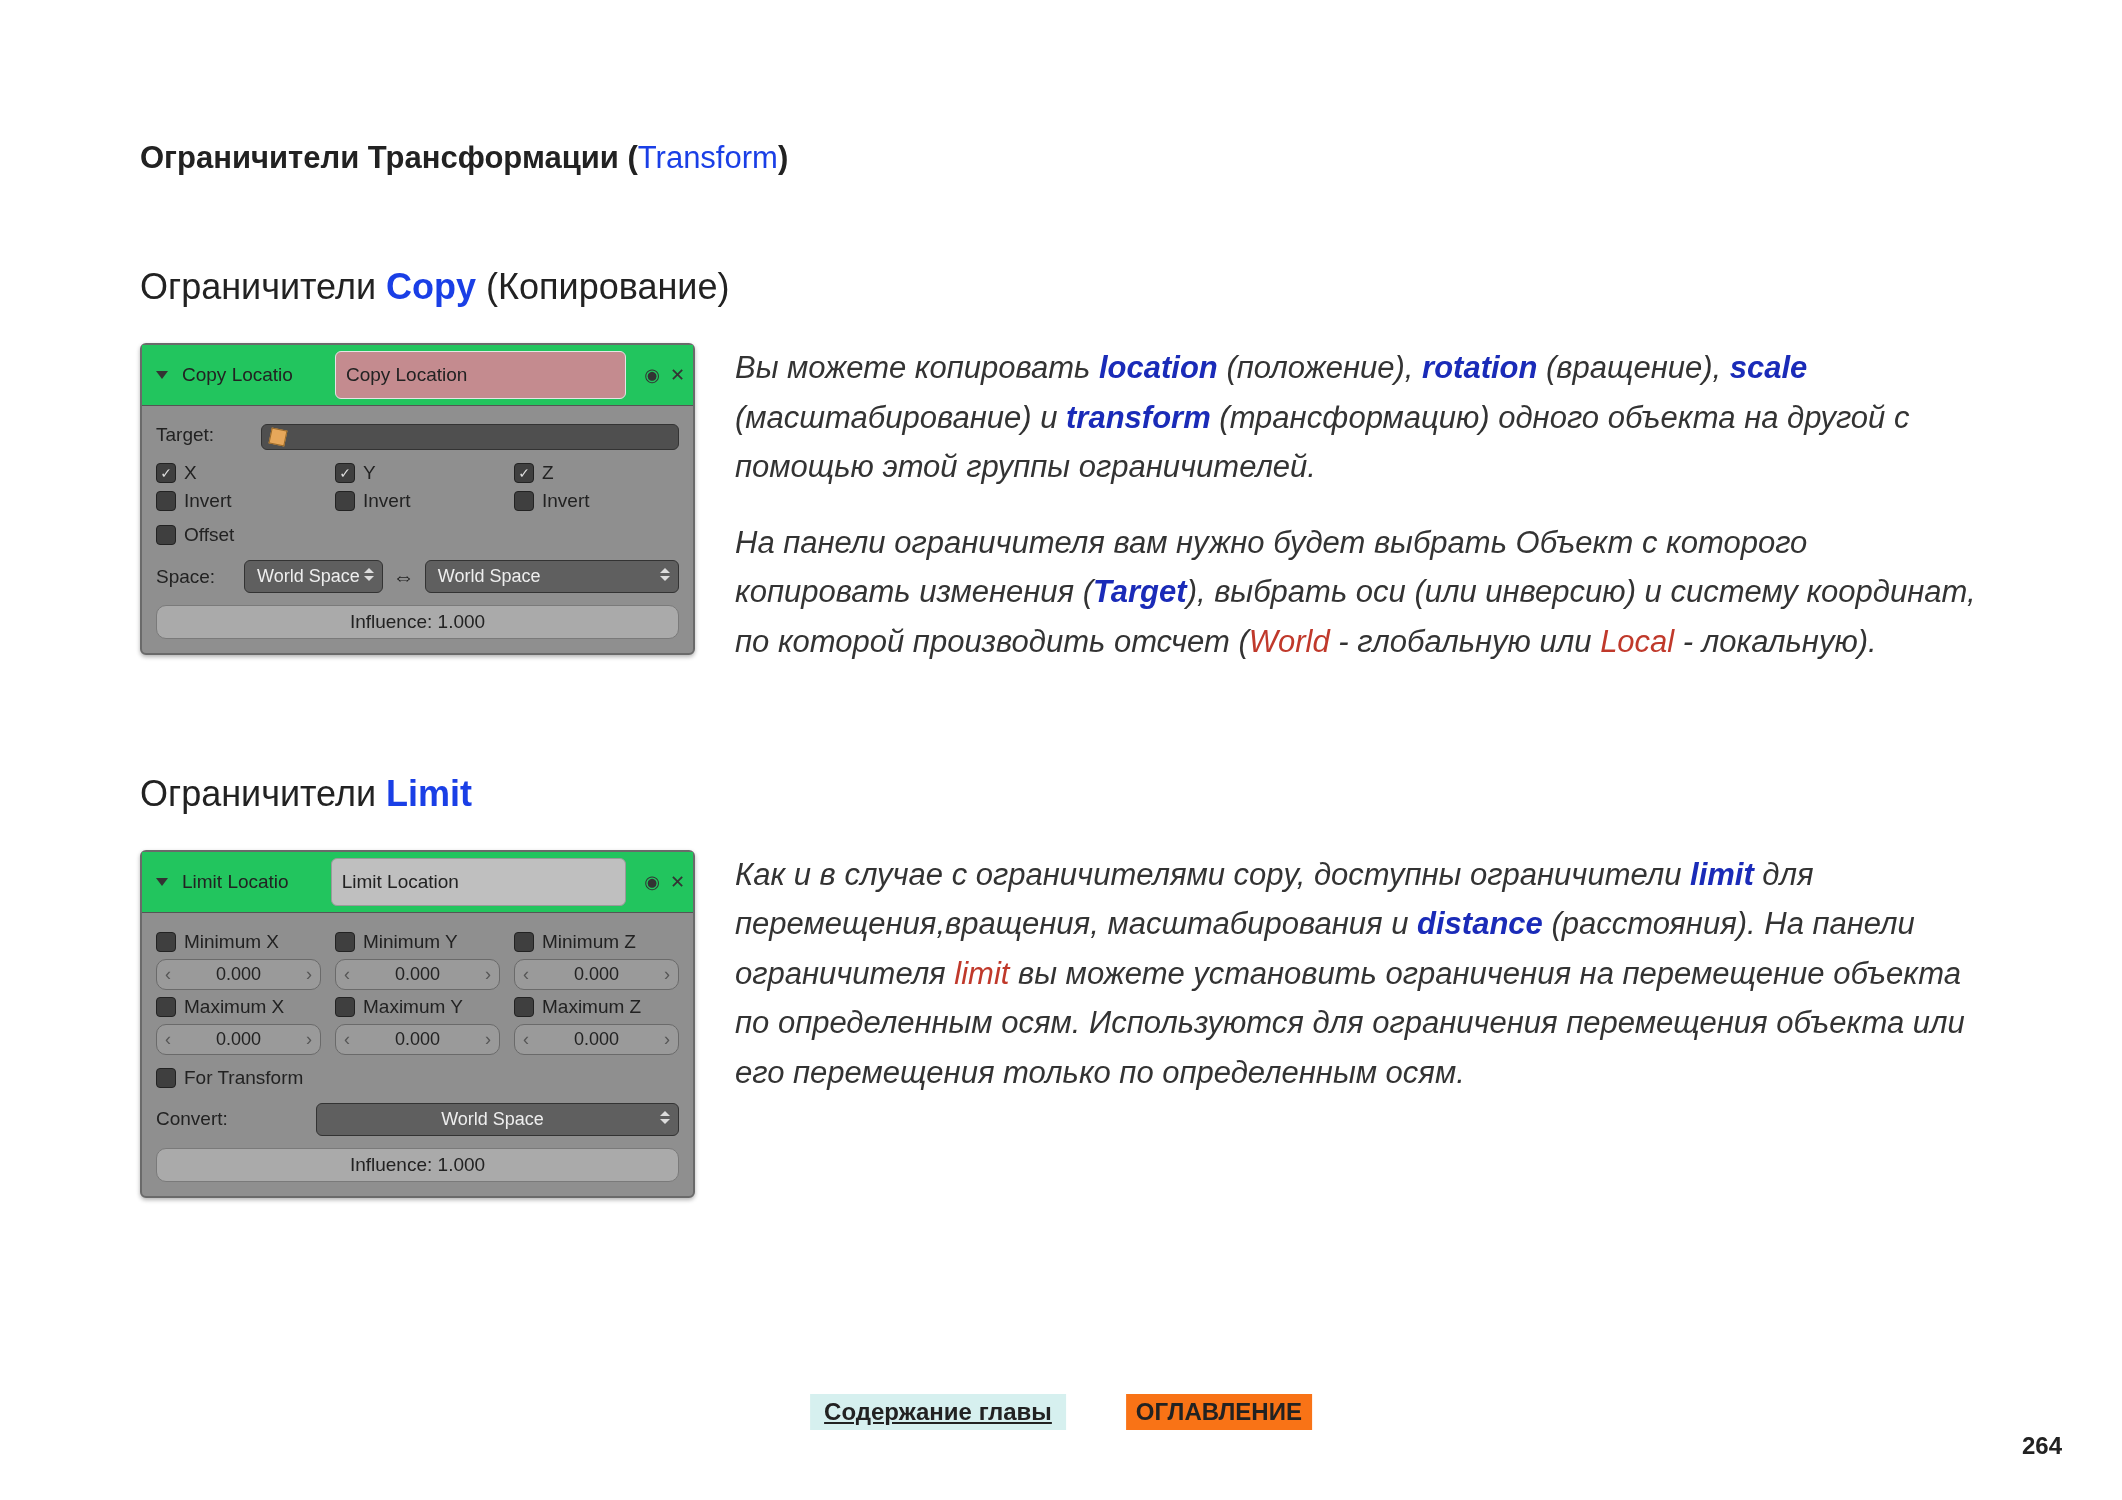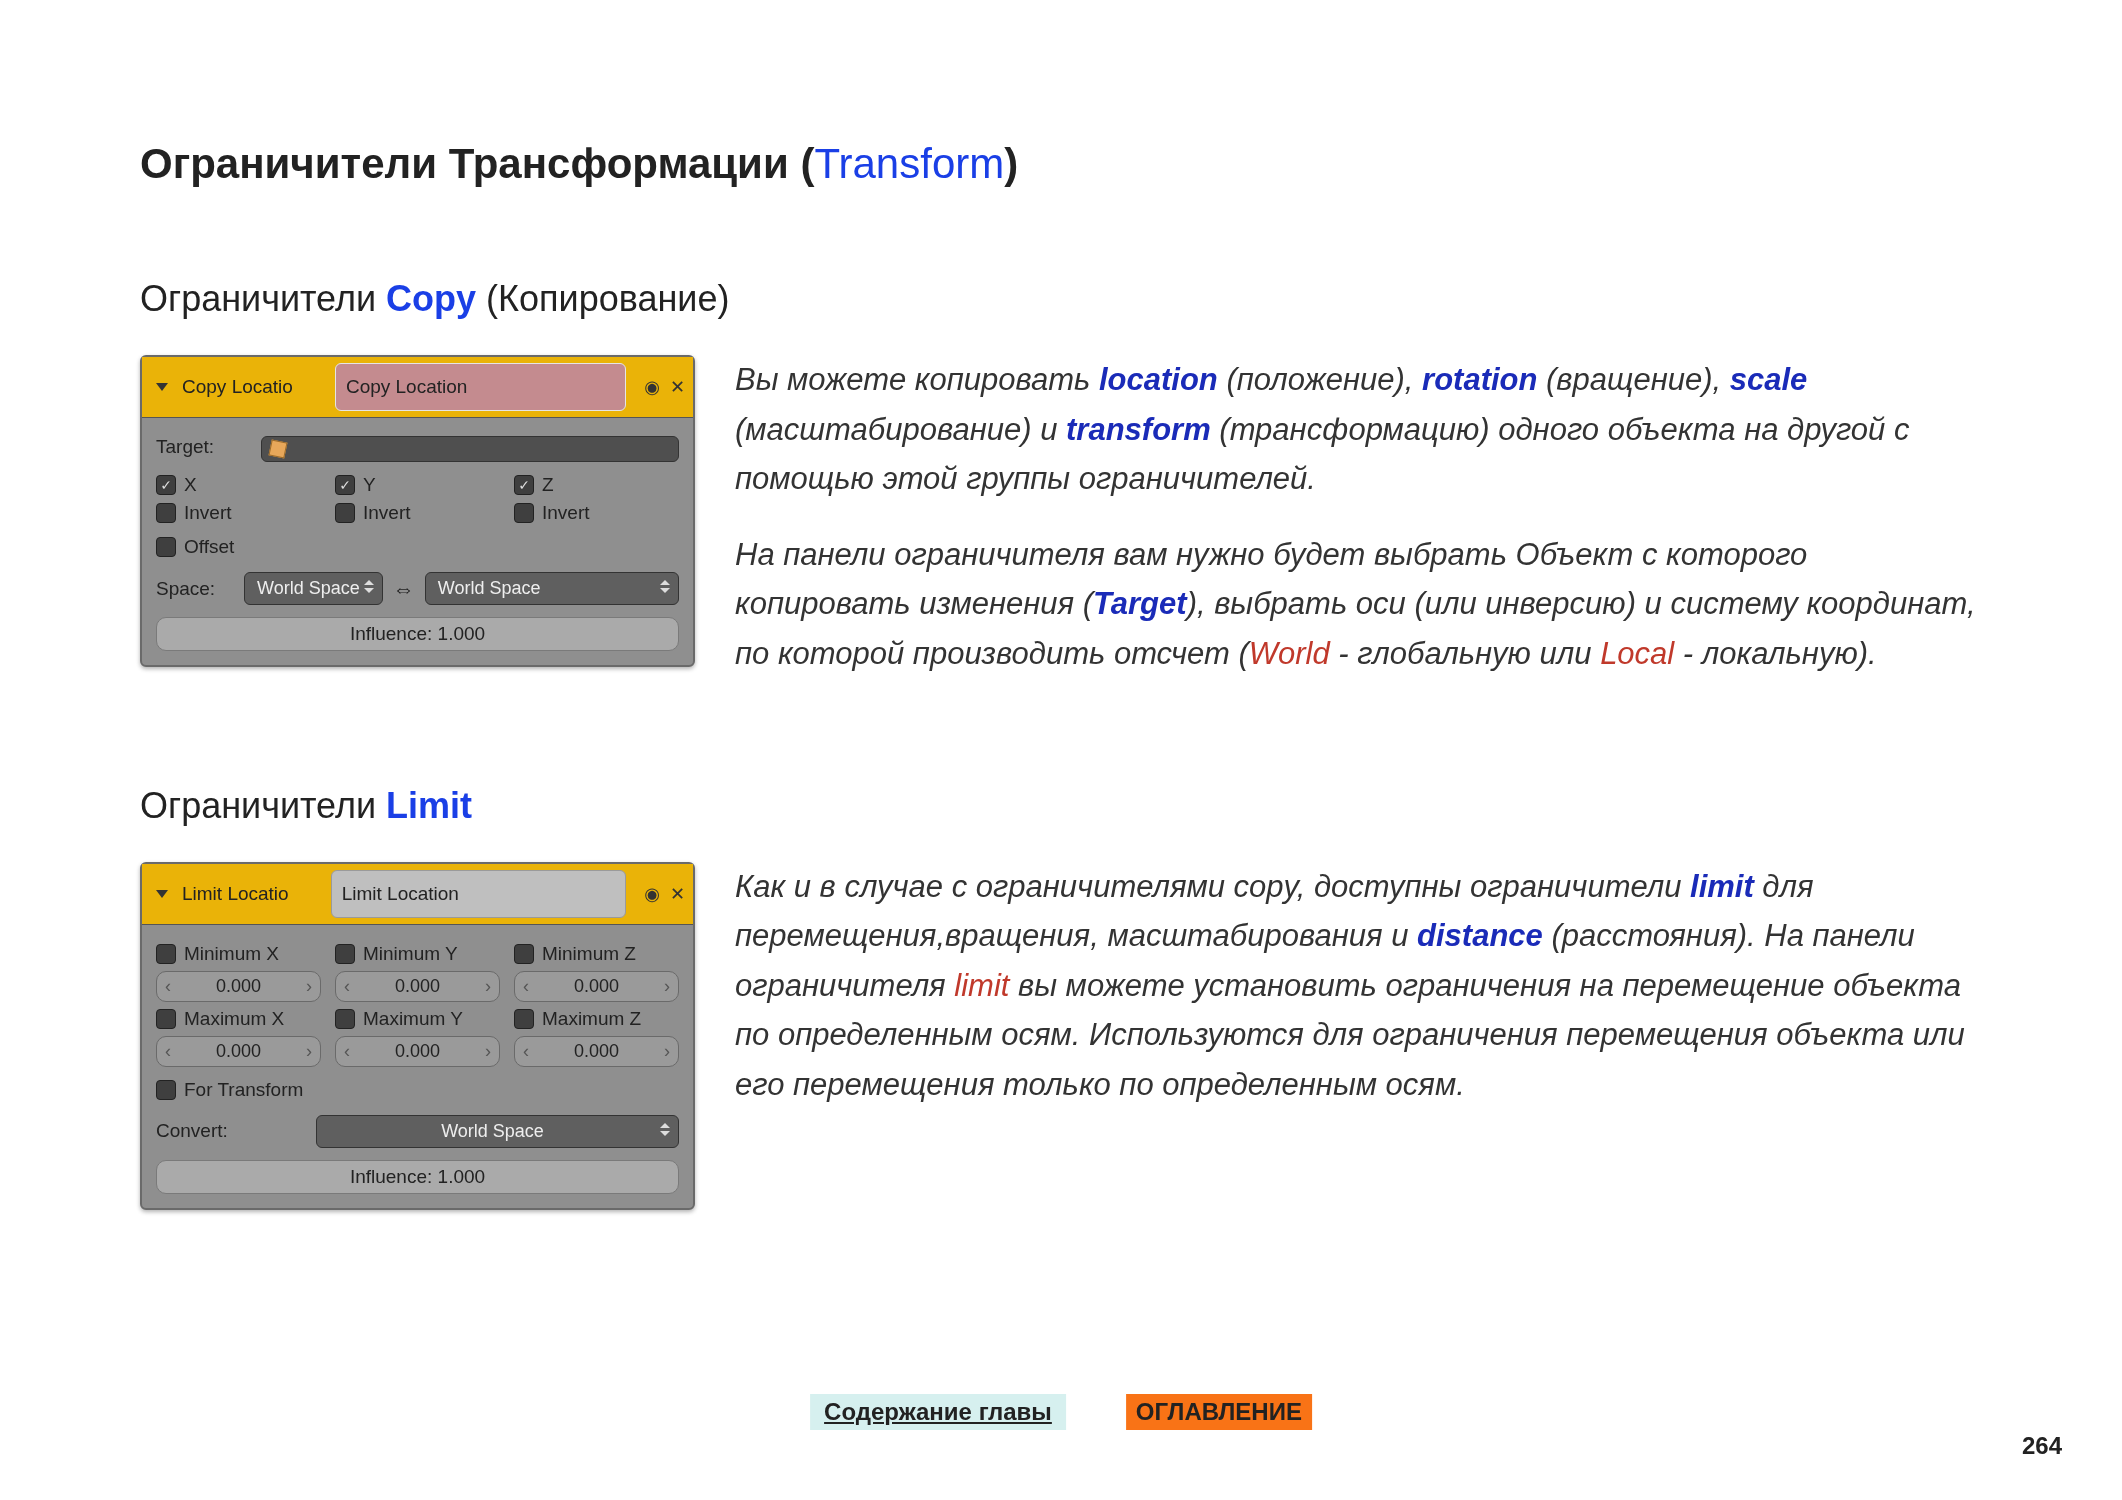--- a/index.html
+++ b/index.html
@@ -5,21 +5,21 @@
   * { box-sizing: border-box; margin: 0; padding: 0; }
   body {
     font-family: Arial, Helvetica, sans-serif;
     background: #fff;
     width: 2122px;
     height: 1500px;
     padding: 140px 140px 40px 140px;
     position: relative;
     color: #222;
   }
-  h1 { font-size: 42px; font-weight: bold; margin-bottom: 90px; }
+  h1 { font-size: 31px; font-weight: bold; margin-bottom: 90px; }
   h1 .blue { color: #1a3fe6; font-weight: normal; }
   h2 { font-size: 36px; font-weight: normal; margin-bottom: 35px; }
   h2 .blue-bold { color: #1a3fe6; font-weight: bold; }
 
   .section { display: flex; gap: 40px; margin-bottom: 80px; align-items: flex-start; }
 
   .panel {
     background: #8f8f8f;
     border: 2px solid #6a6a6a;
     border-radius: 6px;
@@ -27,21 +27,21 @@
     flex-shrink: 0;
     font-size: 19px;
     color: #222;
     box-shadow: 0 2px 4px rgba(0,0,0,.3);
   }
   .panel-header {
     display: flex;
     align-items: center;
     gap: 8px;
     padding: 6px 8px;
-    background: #eab308;
+    background: #22c55e;
     border-bottom: 1px solid #555;
   }
   .tri {
     width: 0; height: 0;
     border-left: 6px solid transparent;
     border-right: 6px solid transparent;
     border-top: 8px solid #333;
     margin: 0 6px;
   }
   .hdr-text { flex: 0 0 auto; margin-right: 6px; }

